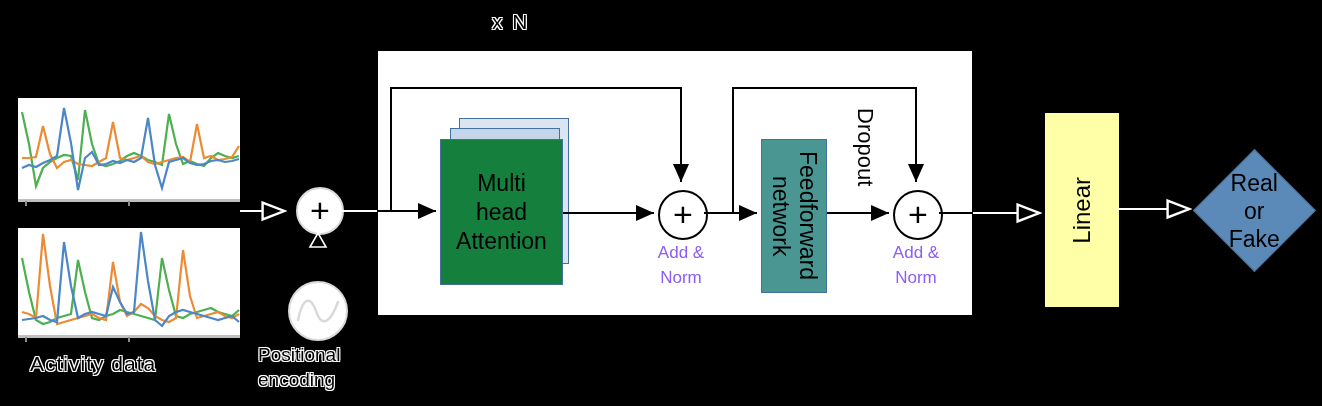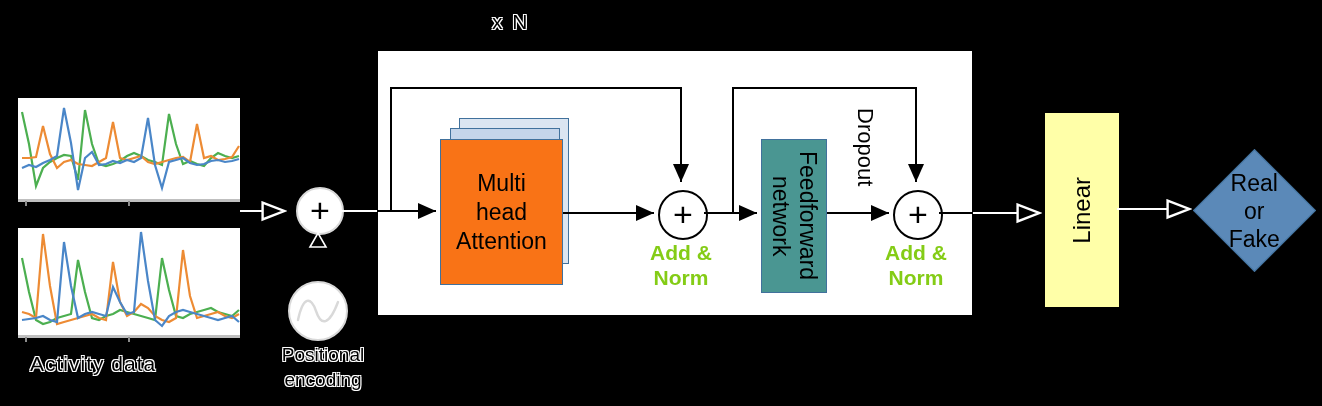--- a/index.html
+++ b/index.html
@@ -41,21 +41,20 @@
   }
   #activity-caption {
     left: 30px; top: 352px;
     font-size: 21px;
     letter-spacing: 1px;
   }
   #pos-caption {
     left: 258px; top: 342px;
     font-size: 19px;
     line-height: 25px;
-    text-align: center;
     width: 130px;
     white-space: normal;
   }
   #xn-label {
     left: 492px; top: 10px;
     font-size: 21px;
     letter-spacing: 2px;
     text-align: right;
   }
 
@@ -71,21 +70,21 @@
   
   .block {
     box-sizing: border-box;
     border: 1px solid #41719c;
     display: flex;
     align-items: center;
     justify-content: center;
   }
   .mha-back2 { background: #dbe5f1; }
   .mha-back1 { background: #c5d5ea; }
-  .mha-front { background: #f97316; }
+  .mha-front { background: #15803d; }
   .mha-label {
     font-size: 23px;
     color: #000000;
     line-height: 29px;
     text-align: center;
     white-space: pre-line;
   }
   .ffn {
     background: #4a9692;
     border: 1px solid #41719c;
@@ -128,26 +127,25 @@
   .op-circle.dark { border: 2px solid #000000; }
   .op-circle.light { border: 2px solid #d9d9d9; }
   .plus-glyph {
     font-size: 34px;
     line-height: 34px;
     color: #000000;
     font-weight: 400;
     margin-top: -3px;
   }
   .addnorm-label {
-    font-size: 21px;
+    font-size: 17px;
     line-height: 25px;
-    color: #84cc16;
-    text-align: center;
-    white-space: pre-line;
-    font-weight: bold;
+    color: #8b5cf6;
+    text-align: center;
+    white-space: pre-line;
   }
 
   
   .overlay { position: absolute; left: 0; top: 0; pointer-events: none; }
 </style>
 </head>
 <body>
 
 <div id="canvas">
 

